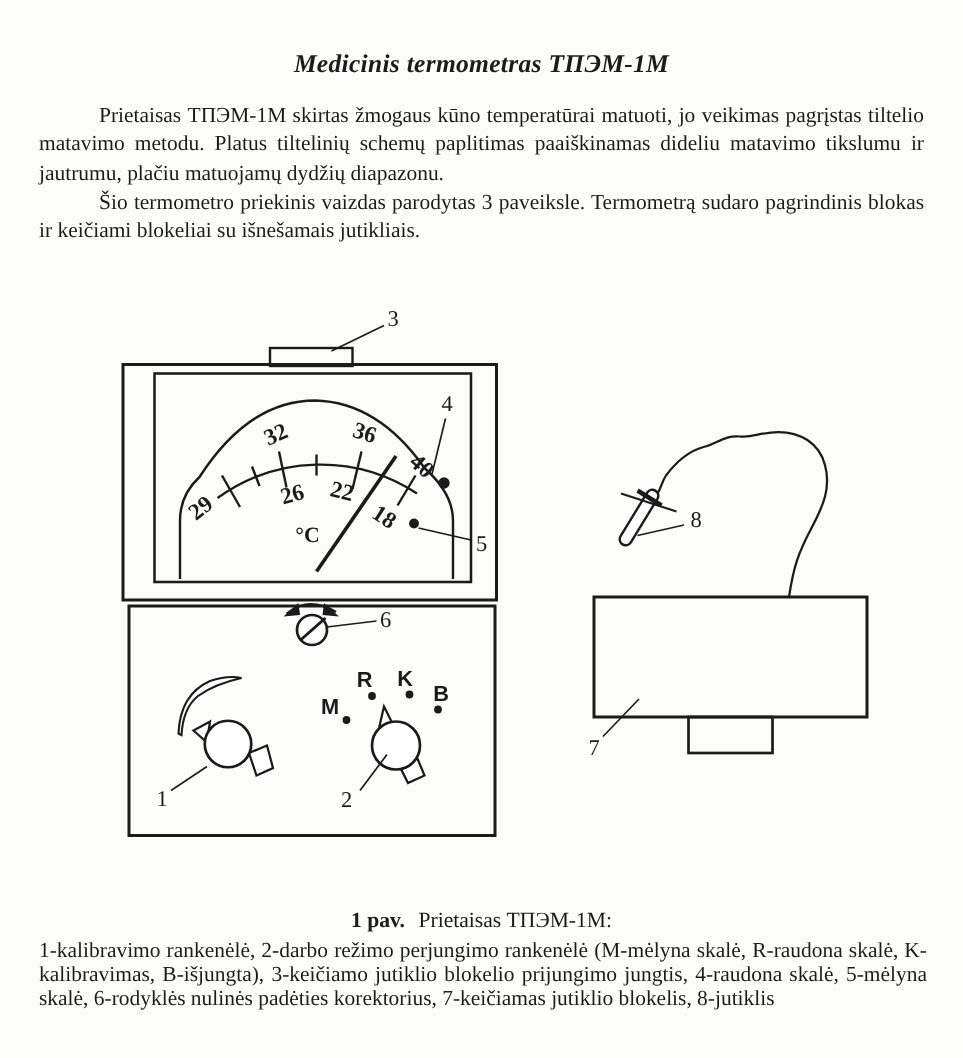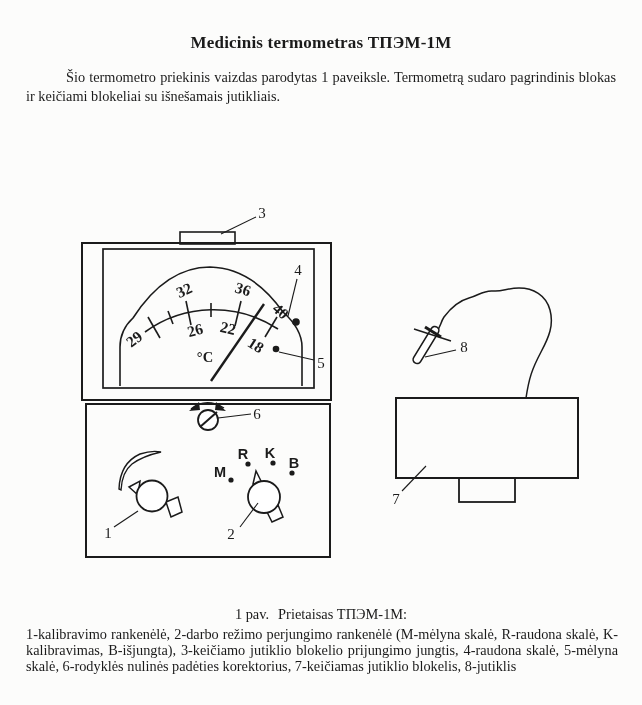--- a/index.html
+++ b/index.html
@@ -10,35 +10,35 @@
     background:var(--paper);
     color:var(--ink);
     font-family:"Liberation Serif", serif;
   }
   .page { position:relative; width:642px; height:705px; overflow:hidden; }
 
   .title {
     position:absolute; top:33px; left:0; width:642px;
     margin:0; text-align:center;
     font-family:"Liberation Serif", serif;
-    font-size:17px; font-weight:bold; letter-spacing:.2px;
+    font-size:17px; font-weight:bold; letter-spacing:.2px;font-style:italic;
   }
   .body-text {
     position:absolute; top:68px; left:26px; width:590px;
     font-size:14.3px; line-height:19.3px; text-align:justify;
   }
   .body-text p { margin:0; text-indent:40px; }
 
   .figure-svg { position:absolute; top:0; left:0; width:642px; height:705px; color:var(--ink); }
 
   .caption {
     position:absolute; top:605px; left:0; width:642px;
     text-align:center; font-size:14.4px; line-height:19px;
   }
-  .caption .cap-label { font-weight:normal; margin-right:9px; }
+  .caption .cap-label { font-weight:bold; margin-right:9px; }
 
   .legend {
     position:absolute; top:626px; left:26px; width:592px;
     margin:0; font-size:14.3px; line-height:16px; text-align:justify;
   }
 
   
   .ln   { stroke:currentColor; fill:none; }
   .fillw{ fill:#fff; stroke:currentColor; }
   .dotf { fill:currentColor; stroke:none; }
@@ -48,21 +48,22 @@
   .callout { font-family:"Liberation Serif", serif; font-size:15px; fill:currentColor; }
 </style>
 </head>
 <body>
 
 <div class="page">
 
   <h1 class="title">Medicinis termometras ТПЭМ-1М</h1>
 
   <div class="body-text">
-    <p>Šio termometro priekinis vaizdas parodytas 1 paveiksle. Termometrą sudaro pagrindinis blokas ir keičiami blokeliai su išnešamais jutikliais.</p>
+    <p>Prietaisas ТПЭМ-1М skirtas žmogaus kūno temperatūrai matuoti, jo veikimas pagrįstas tiltelio matavimo metodu. Platus tiltelinių schemų paplitimas paaiškinamas dideliu matavimo tikslumu ir jautrumu, plačiu matuojamų dydžių diapazonu.</p>
+    <p>Šio termometro priekinis vaizdas parodytas 3 paveiksle. Termometrą sudaro pagrindinis blokas ir keičiami blokeliai su išnešamais jutikliais.</p>
   </div>
 
   <svg class="figure-svg" viewBox="0 0 642 705" xmlns="http://www.w3.org/2000/svg">
 
     <g>
       <rect class="ln" x="180" y="232" width="55" height="12" stroke-width="1.6"></rect>
       <rect class="ln" x="82" y="243" width="249" height="157" stroke-width="2"></rect>
       <rect class="ln" x="86" y="404" width="244" height="153" stroke-width="2"></rect>
       <rect class="ln" x="103" y="249" width="211" height="139" stroke-width="1.7"></rect>
 

